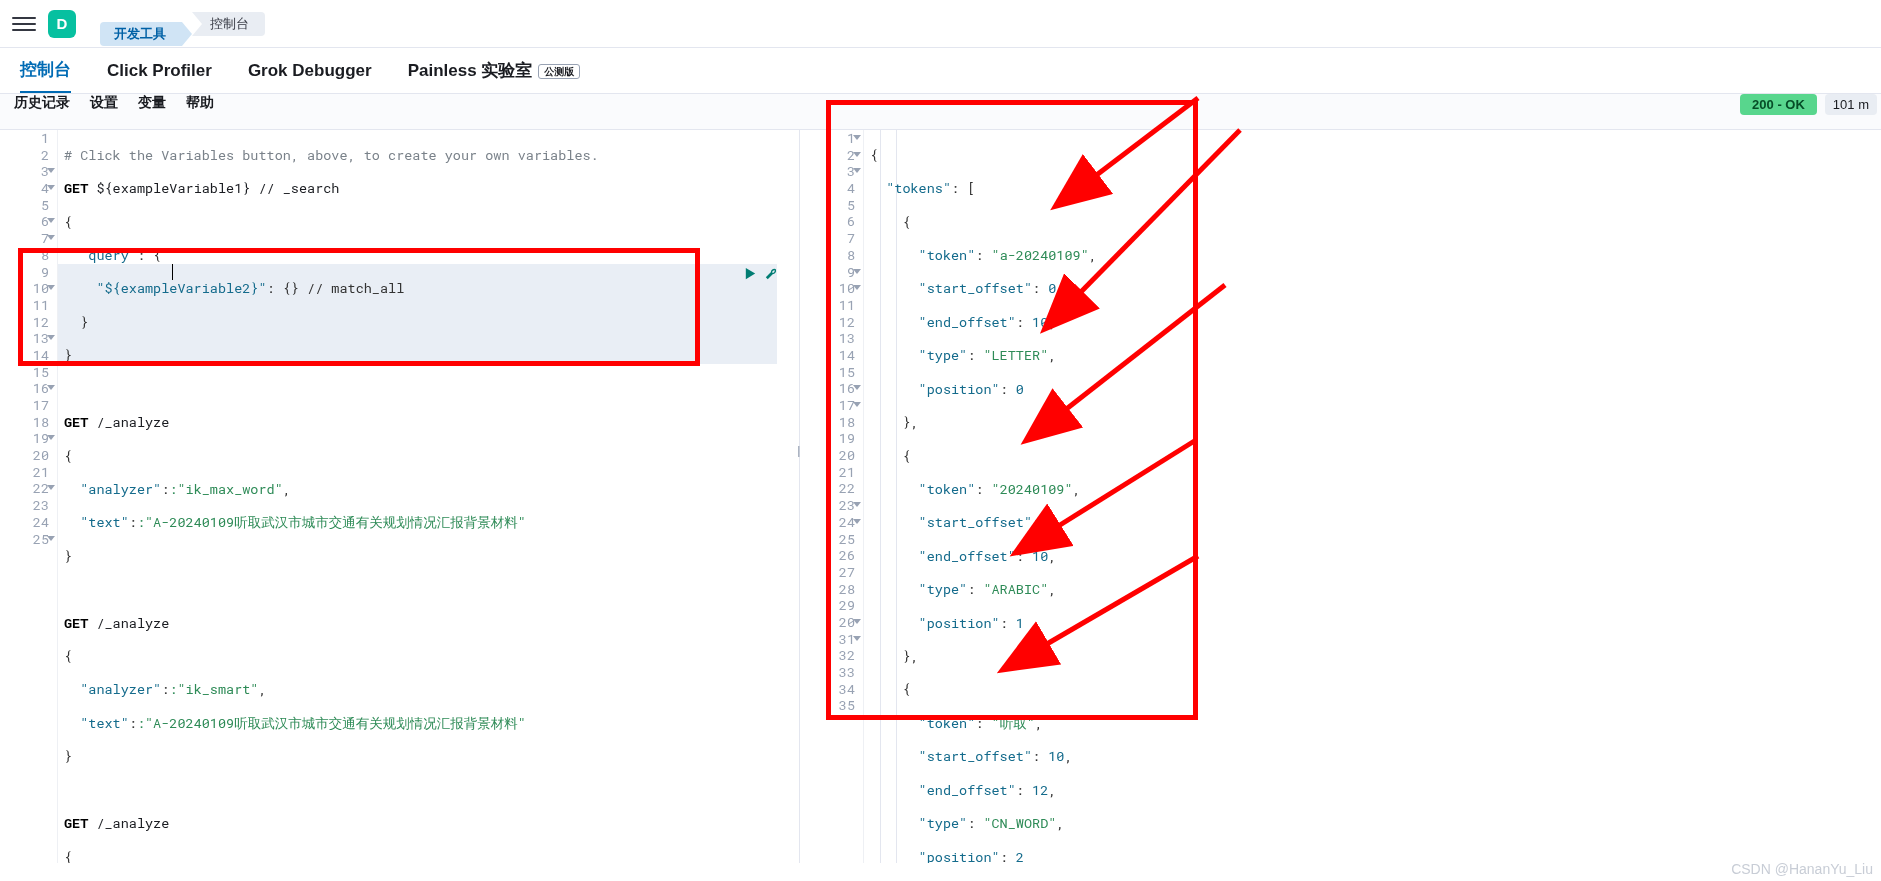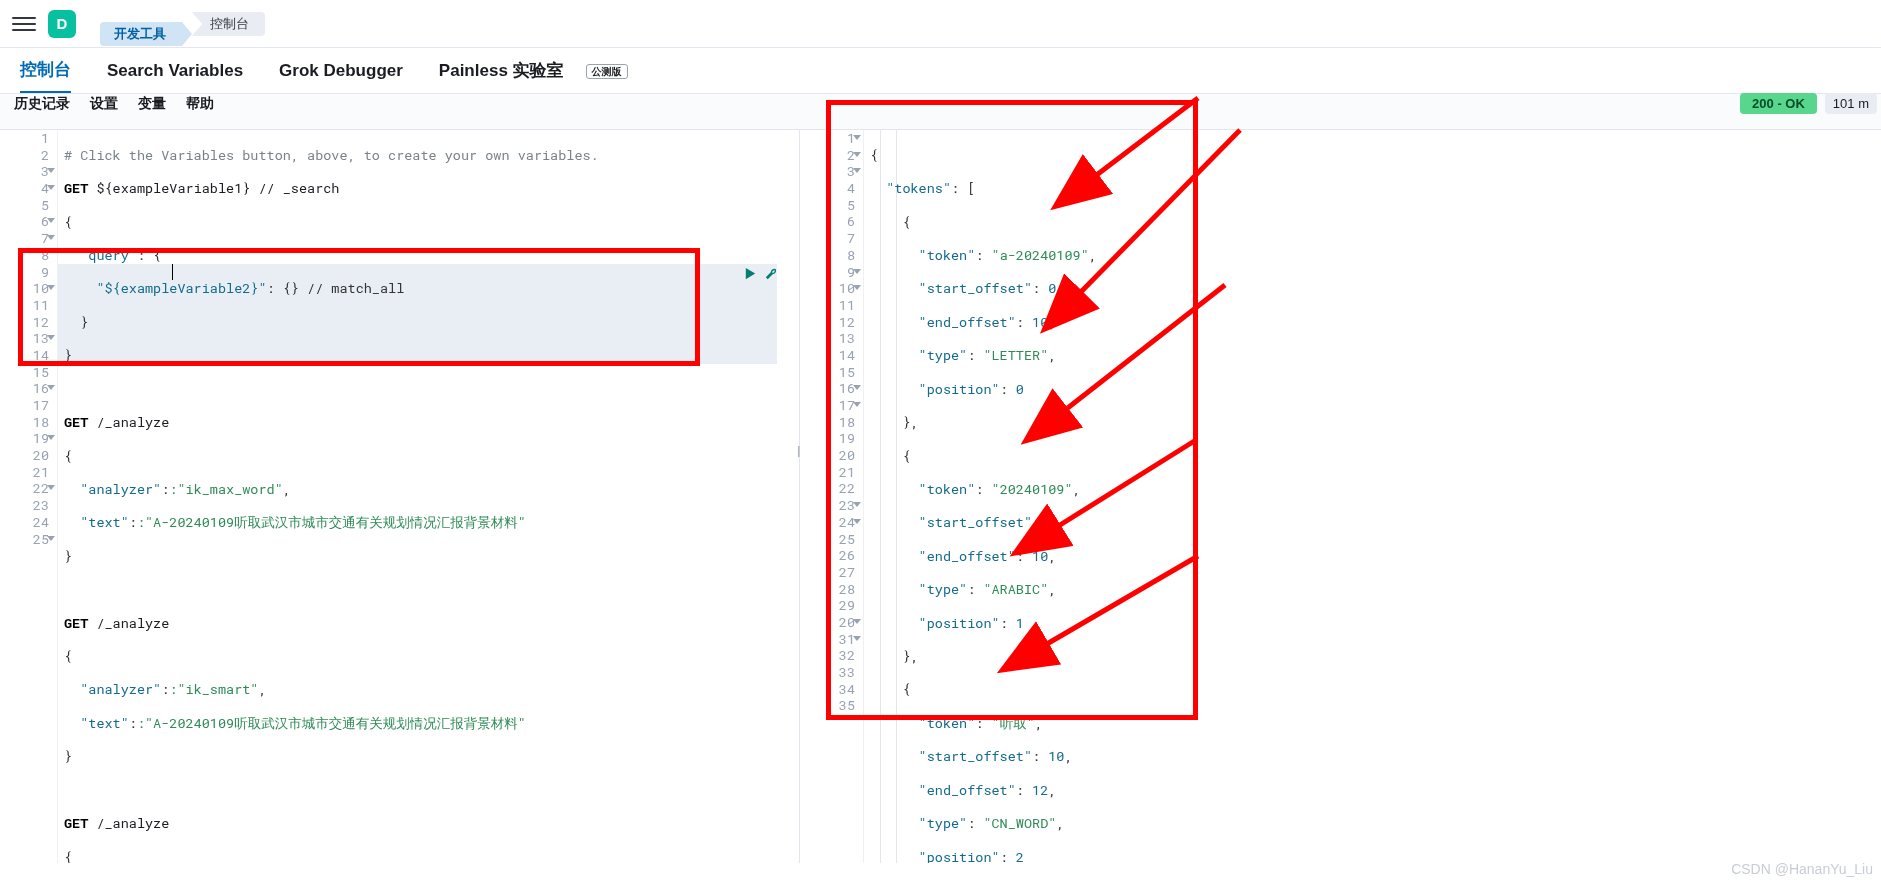--- a/index.html
+++ b/index.html
@@ -15,24 +15,24 @@
   .crumb { position:relative; padding:4px 16px 4px 14px; font-size:13px; height:24px; display:flex; align-items:center; }
   .crumb.first { background:#d0e4f5; border-radius:4px 0 0 4px; color:#0061a6; font-weight:600;margin-top:20px; }
   .crumb.first::after { content:""; position:absolute; right:-10px; top:0; width:0; height:0; border-top:12px solid transparent; border-bottom:12px solid transparent; border-left:10px solid #d0e4f5; }
   .crumb.second { background:#e9edf3; margin-left:10px; padding-left:18px; color:#343741; border-radius:0 4px 4px 0; }
   .crumb.second::before { content:""; position:absolute; left:0; top:0; width:0; height:0; border-top:12px solid transparent; border-bottom:12px solid transparent; border-left:10px solid #fff; }
 
   
   .tabs-row { display:flex; align-items:center; gap:36px; padding:0 20px; height:46px; border-bottom:1px solid #e3e6ef; font-size:17px; font-weight:700; }
   .tab { cursor:pointer; color:#1a1c21; padding:10px 0; }
   .tab.active { color:#006bb4; border-bottom:2px solid #006bb4; }
-  .beta-badge { font-size:10px; border:1px solid #98a2b3; border-radius:3px; padding:1px 5px; font-weight:600; margin-left:22px; vertical-align:middle; }
-
-  
-  .submenu-row { display:flex; justify-content:space-between; align-items:center; height:36px; padding:0 4px 16px 14px; border-bottom:1px solid #e3e6ef; background:#fafbfd; font-size:14px; }
+  .beta-badge { font-size:10px; border:1px solid #98a2b3; border-radius:3px; padding:1px 5px; font-weight:600; margin-left:6px; vertical-align:middle; }
+
+  
+  .submenu-row { display:flex; justify-content:space-between; align-items:flex-start; height:36px; padding:0 4px 16px 14px; border-bottom:1px solid #e3e6ef; background:#fafbfd; font-size:14px; }
   .submenu-left { display:flex; gap:20px; font-weight:600; }
   .submenu-left span { cursor:pointer; }
   .submenu-right { display:flex; gap:8px; align-items:center;border-radius:10px; }
   .status-pill { background:#58d68d; color:#064d27; font-weight:700; padding:3px 12px; border-radius:4px; font-size:13px; }
   .time-pill { background:#e9edf3; padding:3px 8px; border-radius:4px; font-size:13px; }
 
   
   .split { display:flex; height:calc(100% - 48px - 46px - 36px - 18px); position:relative; }
   .split-handle { position:absolute; left:794px; top:310px; width:12px; height:24px; display:flex; align-items:center; justify-content:center; color:#98a2b3; pointer-events:none; }
   .editor, .output { font-family: "Roboto Mono", Menlo, Consolas, monospace; font-size:13.5px; line-height:1.24; position:relative; overflow:hidden; }
@@ -81,21 +81,21 @@
     </div>
   <div class="logo-tile">D</div>
   <div class="breadcrumbs">
     <div class="crumb first">开发工具</div>
     <div class="crumb second">控制台</div>
   </div>
 </div>
 
 <div class="tabs-row">
   <div class="tab active">控制台</div>
-  <div class="tab">Search Variables</div>
+  <div class="tab">Click Profiler</div>
   <div class="tab">Grok Debugger</div>
   <div class="tab">
     <span>Painless 实验室</span><span class="beta-badge">公测版</span>
   </div>
 </div>
 
 <div class="submenu-row">
   <div class="submenu-left">
     <span>历史记录</span>
     <span>设置</span>

